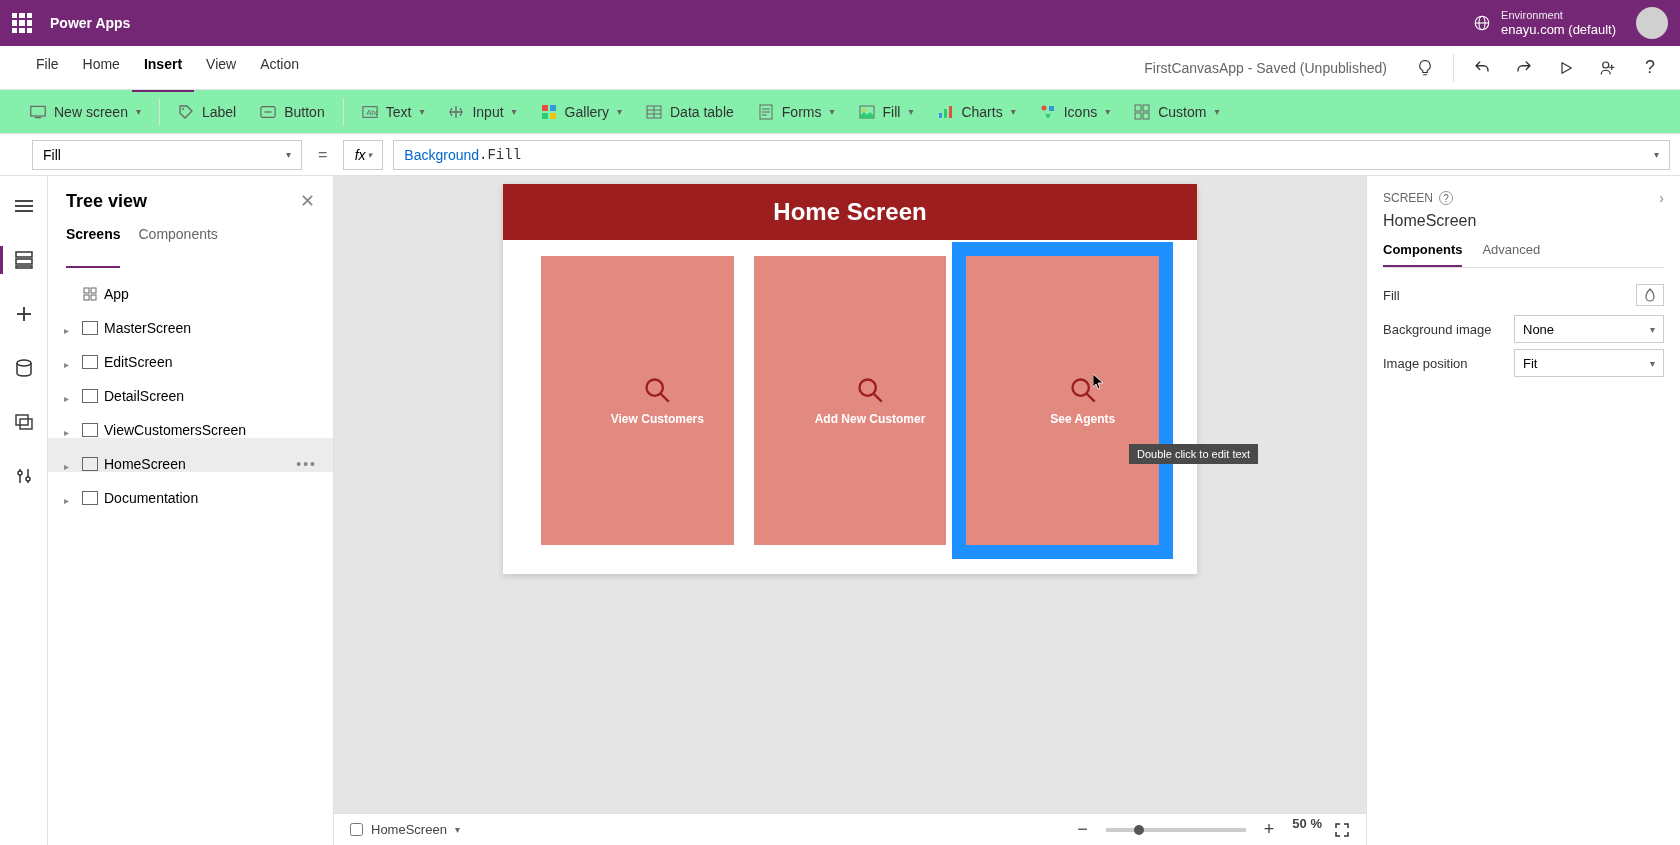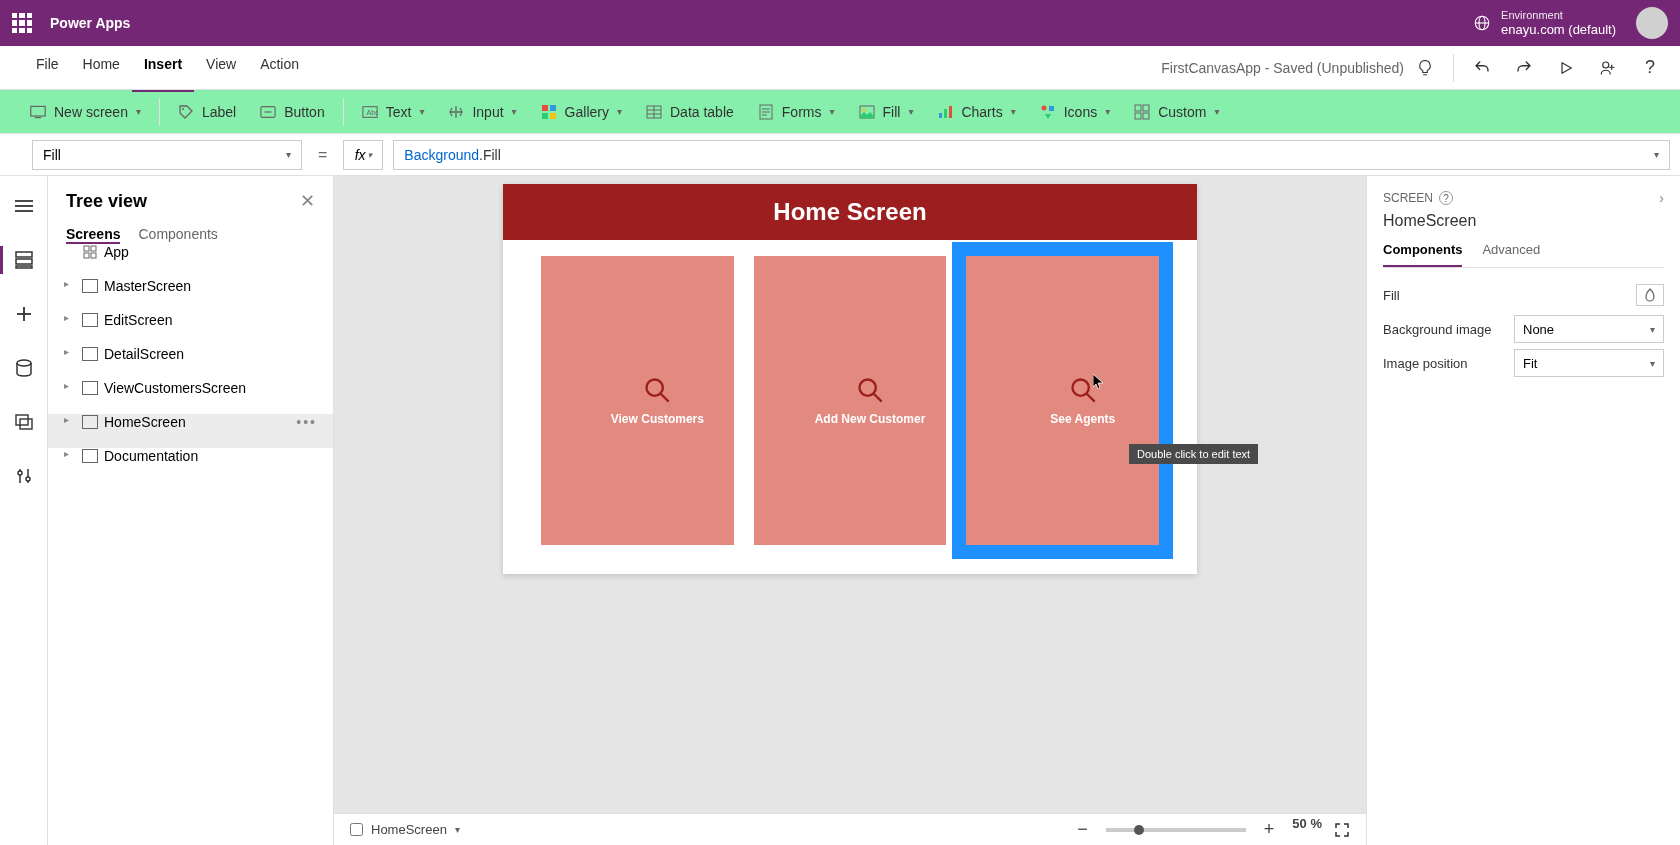--- a/index.html
+++ b/index.html
@@ -15,62 +15,62 @@
 .env-text { font-size: 11px; line-height: 1.2; }
 .env-text .env-label { opacity: 0.9; font-size: 11px; }
 .env-text .env-name { font-size: 13px; }
 .avatar { width: 32px; height: 32px; border-radius: 50%; background: #d0d0d0; }
 
 
 .menu-bar { height: 44px; background: #fff; border-bottom: 1px solid #e0e0e0; display: flex; align-items: center; padding: 0 12px 0 24px; font-size: 14px; color: #333; }
 .menu-item { padding: 12px 12px 18px; cursor: pointer; border-bottom: 2px solid transparent; }
 .menu-item.active { font-weight: 600; border-bottom-color: #742774; color: #000; }
 .menu-spacer { flex: 1; }
-.app-title { color: #666; font-size: 14px; margin-right: 3px; }
+.app-title { color: #666; font-size: 14px; margin-right: 20px; }
 .menu-icons { display: flex; align-items: center; gap: 6px; }
 .menu-icon-btn { width: 36px; height: 36px; display: flex; align-items: center; justify-content: center; color: #333; cursor: pointer; font-size: 16px; }
 .menu-divider { width: 1px; height: 28px; background: #ddd; margin: 0 4px; }
 
 
 .ribbon { height: 44px; background: #86efac; border-bottom: 1px solid #e0e0e0; display: flex; align-items: center; padding: 0 18px; gap: 0; font-size: 14px; color: #333; }
 .ribbon-btn { display: flex; align-items: center; gap: 8px; padding: 6px 12px; cursor: pointer; white-space: nowrap; }
 .ribbon-divider { width: 1px; height: 28px; background: #e0e0e0; margin: 0 6px; }
 .ribbon-btn .icon { width: 16px; height: 16px; display: flex; align-items: center; justify-content: center; }
 .chev-down { font-size: 10px; color: #666; }
 
 
 .formula-bar { height: 42px; background: #fff; border-bottom: 1px solid #e0e0e0; display: flex; align-items: center; padding: 6px 10px; gap: 10px; }
 .prop-select { width: 270px; height: 30px; border: 1px solid #ccc; background: #fff; display: flex; align-items: center; justify-content: space-between; padding: 0 10px; font-size: 14px; margin-left: 22px; }
 .eq { font-size: 16px; color: #666; padding: 0 6px; }
 .fx-box { width: 40px; height: 30px; border: 1px solid #ccc; display: flex; align-items: center; justify-content: center; font-style: italic; font-size: 14px; gap: 2px; }
 .formula-input { flex: 1; height: 30px; border: 1px solid #ccc; background: #fff; display: flex; align-items: center; padding: 0 10px; font-family: 'Consolas', monospace; font-size: 14px; }
 .formula-input .fobj { color: #0066cc; }
-.formula-input .fprop { color: #333; }
+.formula-input .fprop { color: #333; font-family: Liberation Mono, monospace; }
 
 
 .main { display: flex; height: calc(845px - 46px - 44px - 44px - 42px); }
 
 
 .left-rail { width: 48px; background: #fff; border-right: 1px solid #e0e0e0; display: flex; flex-direction: column; align-items: center; padding-top: 14px; gap: 22px; }
 .rail-btn { width: 32px; height: 32px; display: flex; align-items: center; justify-content: center; color: #333; cursor: pointer; position: relative; }
 .rail-btn.active::before { content: ''; position: absolute; left: -8px; top: 2px; bottom: 2px; width: 3px; background: #742774; }
 
 
 .tree-panel { width: 286px; background: #fff; border-right: 1px solid #e0e0e0; display: flex; flex-direction: column; }
 .tree-header { display: flex; align-items: center; justify-content: space-between; padding: 14px 18px 6px; }
 .tree-header h2 { font-size: 18px; font-weight: 600; }
 .tree-header .close { color: #888; cursor: pointer; font-size: 18px; }
 .tree-tabs { display: flex; gap: 18px; padding: 8px 18px 0; font-size: 14px; }
-.tree-tab { padding-bottom: 0; cursor: pointer; border-bottom: 2px solid transparent; color: #666; }
+.tree-tab { padding-bottom: 24px; cursor: pointer; border-bottom: 2px solid transparent; color: #666; }
 .tree-tab.active { color: #000; font-weight: 600; border-bottom-color: #742774; }
 .tree-search { margin: 10px 14px; position: relative; }
 .tree-search input { width: 100%; height: 32px; border: 1px solid #999; padding: 0 10px 0 32px; font-size: 13px; }
 .tree-search .sicon { position: absolute; left: 8px; top: 7px; color: #888; }
 .tree-list { flex: 1; overflow-y: auto; font-size: 14px; }
-.tree-item { display: flex; align-items: flex-start; height: 34px; padding: 0 10px 0 16px; cursor: pointer; gap: 6px; }
+.tree-item { display: flex; align-items: flex-end; height: 34px; padding: 0 10px 0 16px; cursor: pointer; gap: 6px; }
 .tree-item.selected { background: #ececec; }
 .tree-item .chev { width: 12px; color: #888; font-size: 10px; visibility: hidden; }
 .tree-item.has-children .chev { visibility: visible; }
 .tree-item .ticon { width: 16px; height: 16px; display: flex; align-items: center; justify-content: center; color: #666; }
 .tree-item .tlabel { flex: 1; }
 .tree-item .more { color: #888; letter-spacing: 2px; display: none; padding-right: 6px; }
 .tree-item.selected .more { display: block; }
 
 
 .canvas-area { flex: 1; background: #e5e5e5; display: flex; align-items: flex-start; justify-content: center; padding-top: 8px; position: relative; overflow: hidden; }

